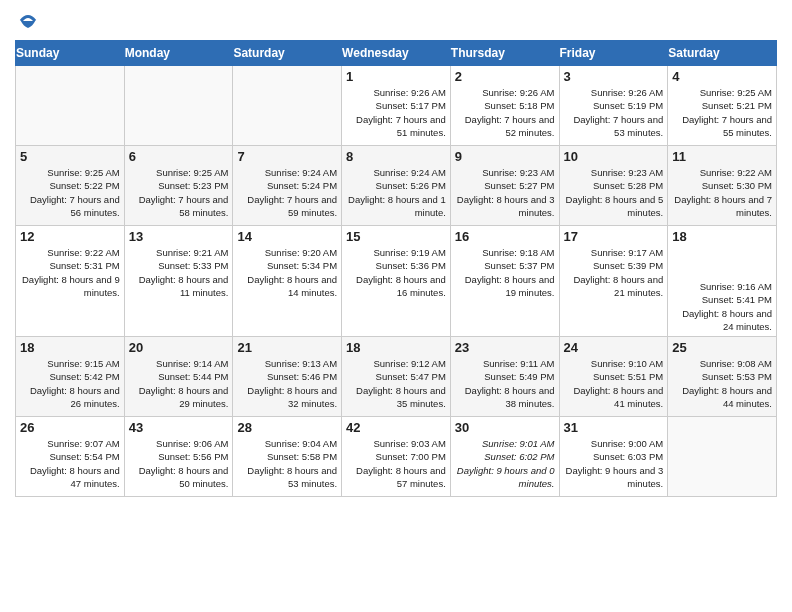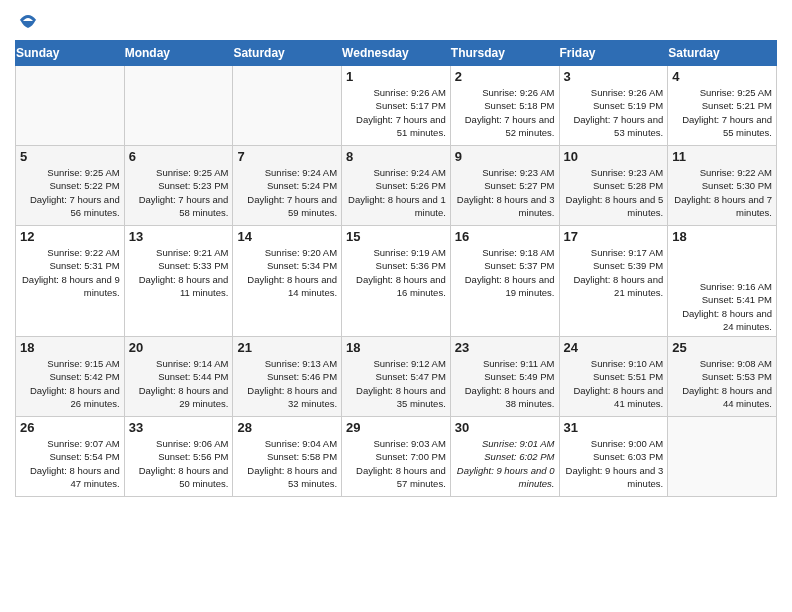--- a/index.html
+++ b/index.html
@@ -291,33 +291,33 @@
           </td>
         </tr>
         <tr>
           <td>
             <span class="day-num">26</span>
             <div class="day-info" style="white-space: pre-line;">Sunrise: 9:07 AM
 Sunset: 5:54 PM
 Daylight: 8 hours and 47 minutes.</div>
           </td>
           <td>
-            <span class="day-num">33</span>
+            <span class="day-num">43</span>
             <div class="day-info" style="white-space: pre-line;">Sunrise: 9:06 AM
 Sunset: 5:56 PM
 Daylight: 8 hours and 50 minutes.</div>
           </td>
           <td>
             <span class="day-num">28</span>
             <div class="day-info" style="white-space: pre-line;">Sunrise: 9:04 AM
 Sunset: 5:58 PM
 Daylight: 8 hours and 53 minutes.</div>
           </td>
           <td>
-            <span class="day-num">29</span>
+            <span class="day-num">42</span>
             <div class="day-info" style="white-space: pre-line;">Sunrise: 9:03 AM
 Sunset: 7:00 PM
 Daylight: 8 hours and 57 minutes.</div>
           </td>
           <td>
             <span class="day-num">30</span>
             <div class="day-info" style="white-space: pre-line; font-style: italic;">Sunrise: 9:01 AM
 Sunset: 6:02 PM
 Daylight: 9 hours and 0 minutes.</div>
           </td>

